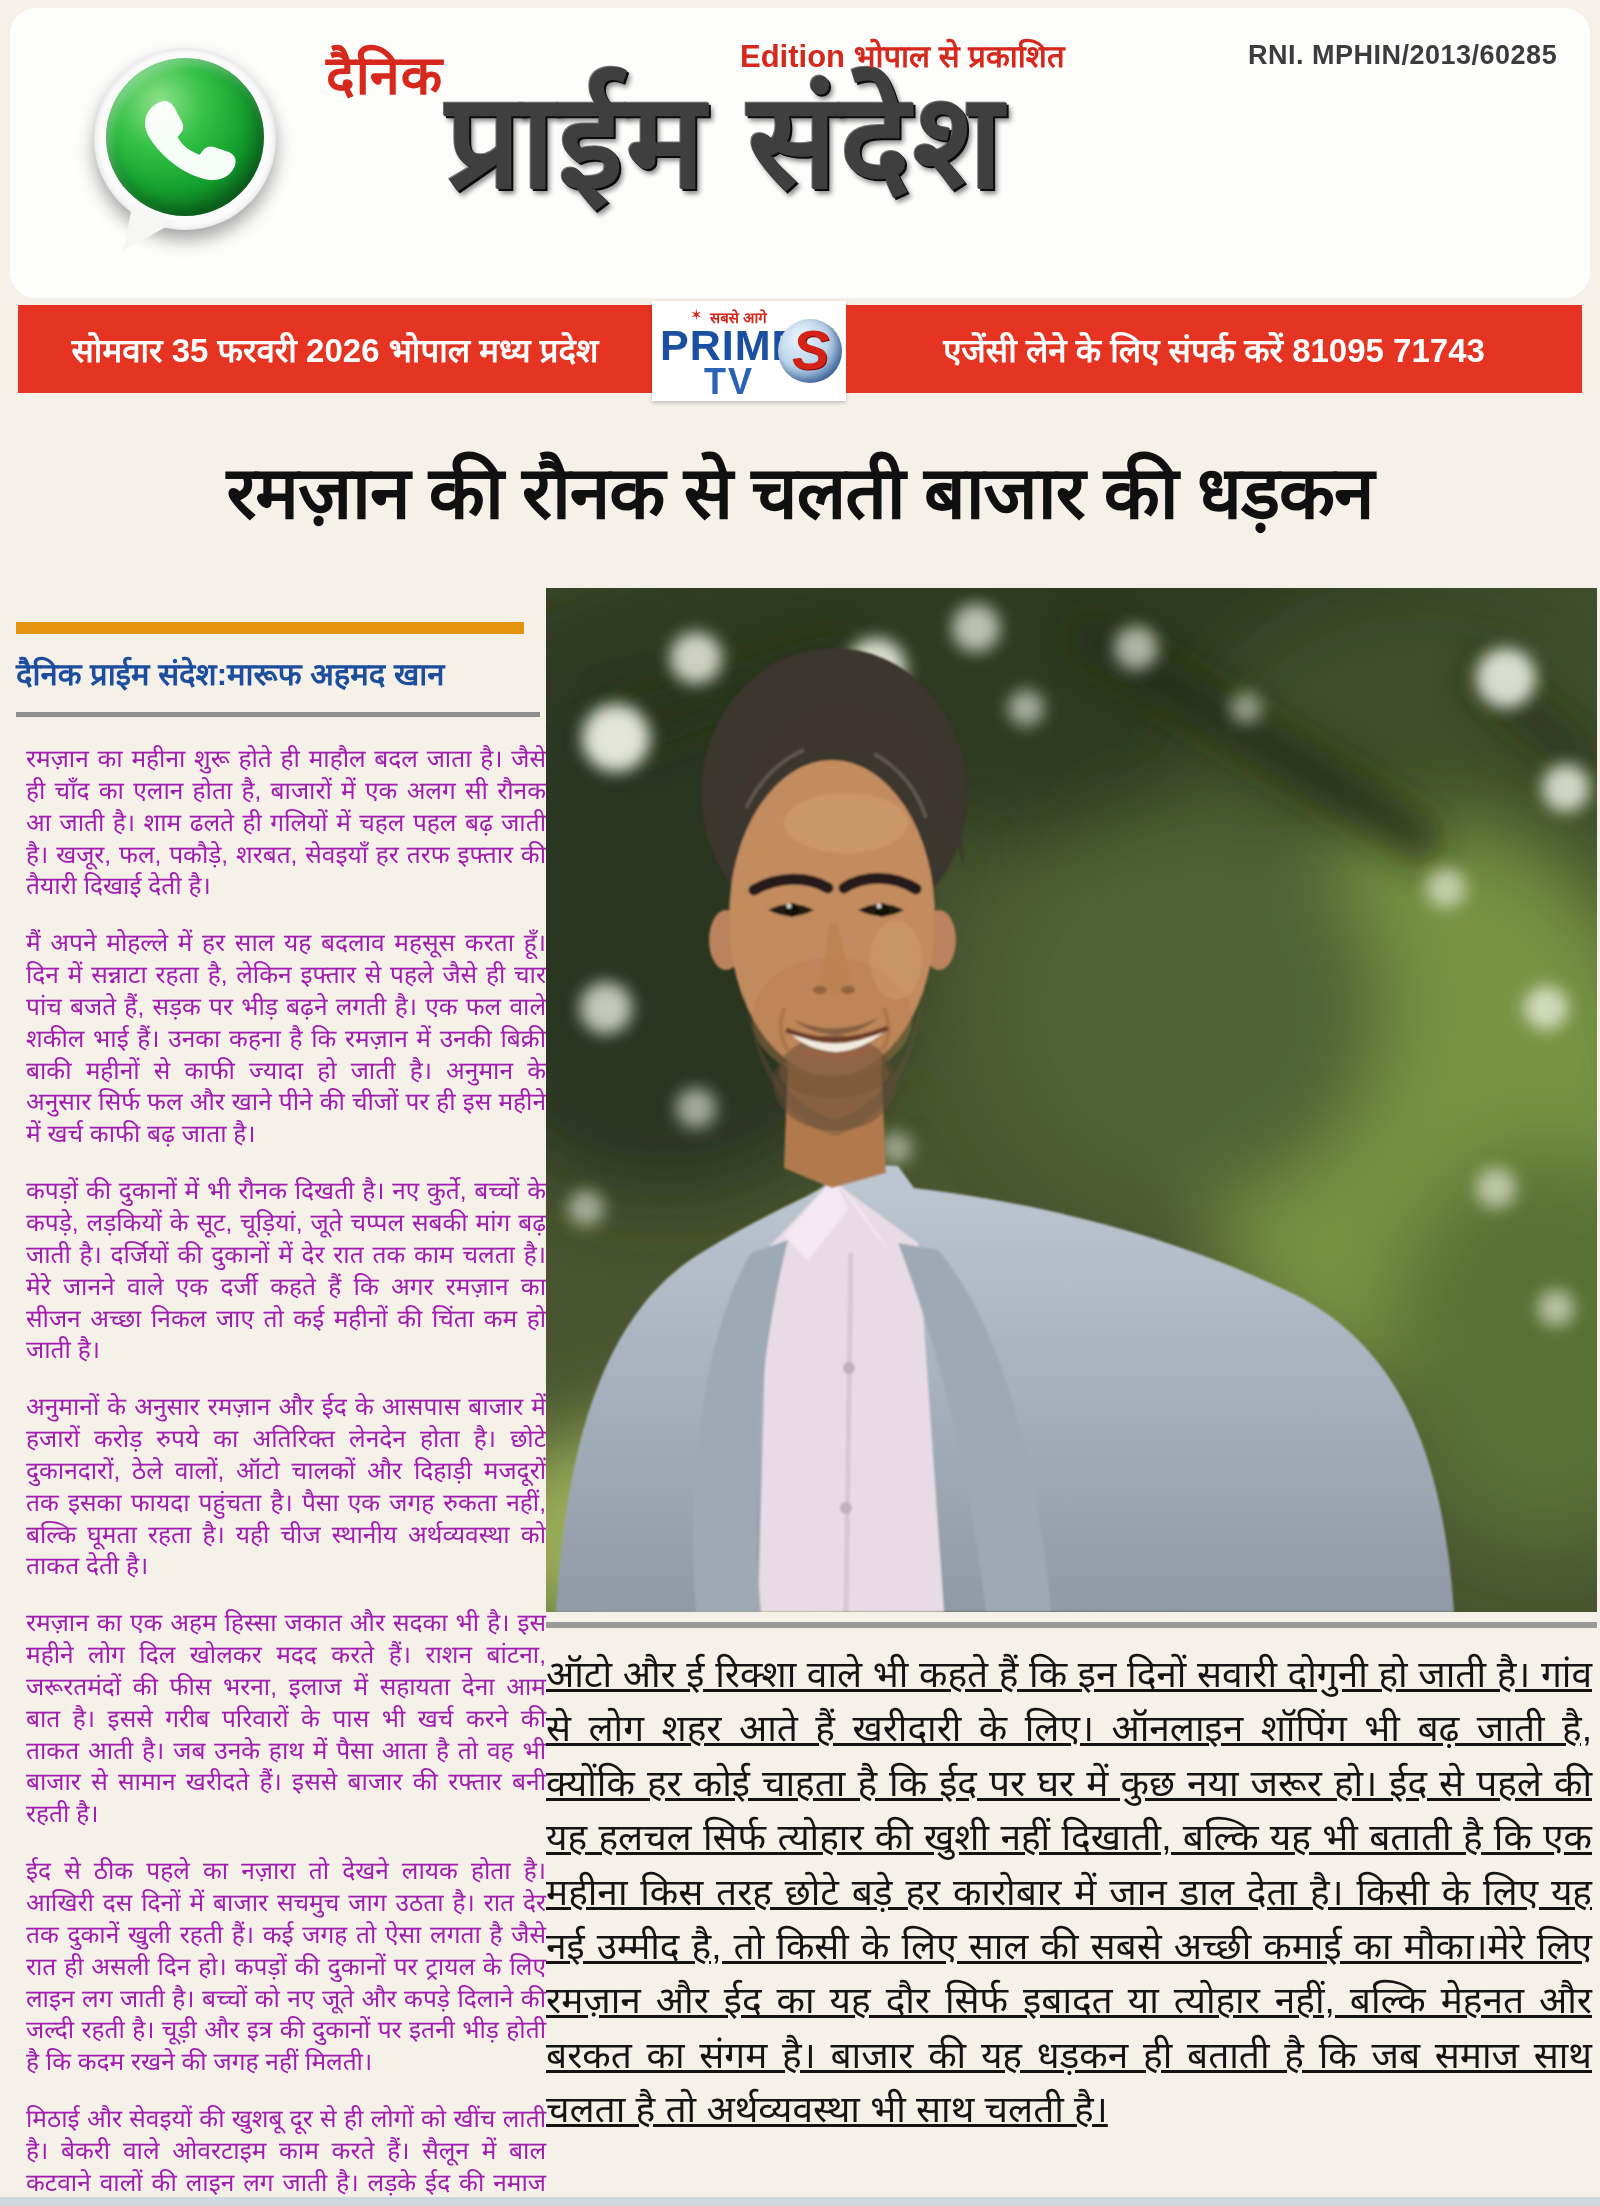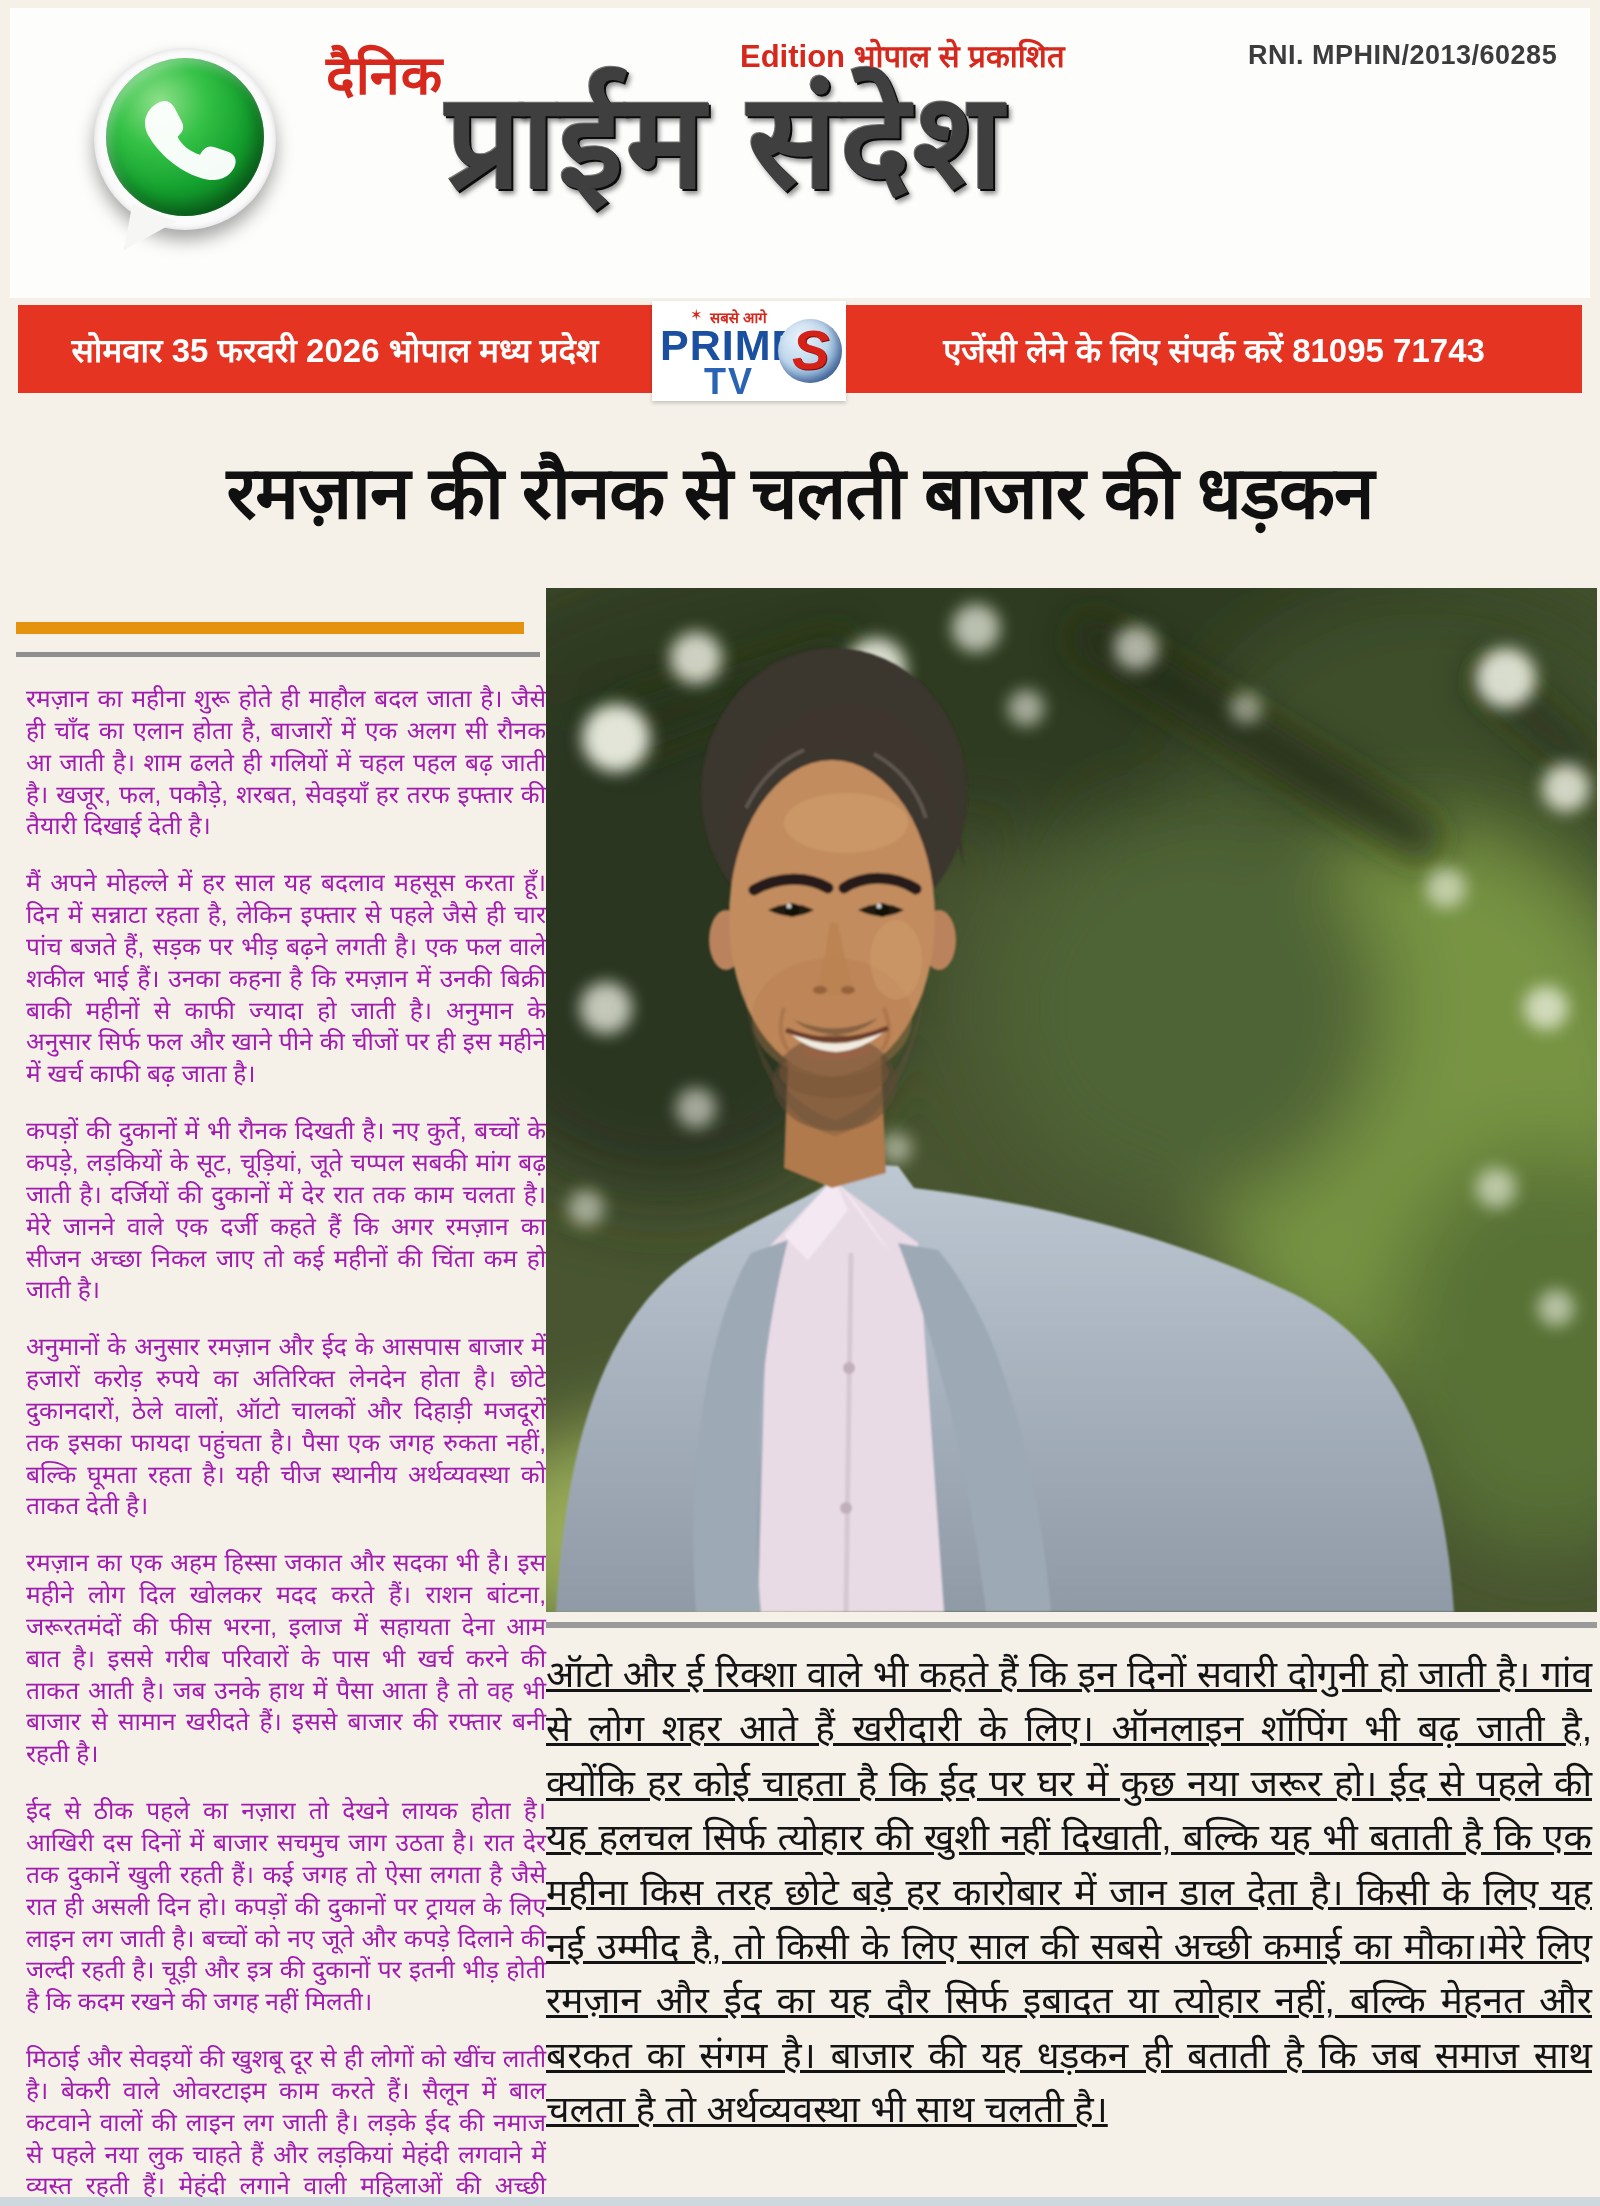--- a/index.html
+++ b/index.html
@@ -5,20 +5,21 @@
   html,body{margin:0;padding:0;}
   body{
     width:1600px;height:2206px;position:relative;overflow:hidden;
     background:#f5f1e9;
     font-family:"Liberation Sans","DejaVu Sans",sans-serif;
   }
   
   .header{
     position:absolute;left:10px;top:8px;width:1580px;height:290px;
     background:#fdfdfc;
+    border-radius:26px;
   }
   .wa-logo{position:absolute;left:78px;top:38px;width:196px;height:206px;}
   .wa-ring{
     position:absolute;left:6px;top:2px;width:182px;height:182px;border-radius:50%;
     background:#fbfbfb;box-shadow:0 10px 18px rgba(0,0,0,.35), inset 0 0 6px rgba(0,0,0,.15);
   }
   .wa-ball{
     position:absolute;left:18px;top:12px;width:158px;height:158px;border-radius:50%;
     background:radial-gradient(circle at 34% 28%, #8fe08a 0%, #34c146 30%, #14a02e 58%, #076b1c 95%);
     box-shadow:inset -6px -10px 18px rgba(0,0,0,.35), inset 4px 6px 10px rgba(255,255,255,.35);
@@ -151,20 +152,21 @@
 </div>
 
 <div class="agency-bar">
   <span class="redbar-text">एजेंसी लेने के लिए संपर्क करें 81095 71743</span>
 </div>
 
 <div class="headline">रमज़ान की रौनक से चलती बाजार की धड़कन</div>
 
 <div class="left-col">
   <div class="rule-orange"></div>
+  <div class="byline">दैनिक प्राईम संदेश:मारूफ अहमद खान</div>
   <div class="rule-gray"></div>
   <div class="body-copy">
     <p>रमज़ान का महीना शुरू होते ही माहौल बदल जाता है। जैसे ही चाँद का एलान होता है, बाजारों में एक अलग सी रौनक आ जाती है। शाम ढलते ही गलियों में चहल पहल बढ़ जाती है। खजूर, फल, पकौड़े, शरबत, सेवइयाँ हर तरफ इफ्तार की तैयारी दिखाई देती है।</p>
     <p>मैं अपने मोहल्ले में हर साल यह बदलाव महसूस करता हूँ। दिन में सन्नाटा रहता है, लेकिन इफ्तार से पहले जैसे ही चार पांच बजते हैं, सड़क पर भीड़ बढ़ने लगती है। एक फल वाले शकील भाई हैं। उनका कहना है कि रमज़ान में उनकी बिक्री बाकी महीनों से काफी ज्यादा हो जाती है। अनुमान के अनुसार सिर्फ फल और खाने पीने की चीजों पर ही इस महीने में खर्च काफी बढ़ जाता है।</p>
     <p>कपड़ों की दुकानों में भी रौनक दिखती है। नए कुर्ते, बच्चों के कपड़े, लड़कियों के सूट, चूड़ियां, जूते चप्पल सबकी मांग बढ़ जाती है। दर्जियों की दुकानों में देर रात तक काम चलता है। मेरे जानने वाले एक दर्जी कहते हैं कि अगर रमज़ान का सीजन अच्छा निकल जाए तो कई महीनों की चिंता कम हो जाती है।</p>
     <p>अनुमानों के अनुसार रमज़ान और ईद के आसपास बाजार में हजारों करोड़ रुपये का अतिरिक्त लेनदेन होता है। छोटे दुकानदारों, ठेले वालों, ऑटो चालकों और दिहाड़ी मजदूरों तक इसका फायदा पहुंचता है। पैसा एक जगह रुकता नहीं, बल्कि घूमता रहता है। यही चीज स्थानीय अर्थव्यवस्था को ताकत देती है।</p>
     <p>रमज़ान का एक अहम हिस्सा जकात और सदका भी है। इस महीने लोग दिल खोलकर मदद करते हैं। राशन बांटना, जरूरतमंदों की फीस भरना, इलाज में सहायता देना आम बात है। इससे गरीब परिवारों के पास भी खर्च करने की ताकत आती है। जब उनके हाथ में पैसा आता है तो वह भी बाजार से सामान खरीदते हैं। इससे बाजार की रफ्तार बनी रहती है।</p>
     <p>ईद से ठीक पहले का नज़ारा तो देखने लायक होता है। आखिरी दस दिनों में बाजार सचमुच जाग उठता है। रात देर तक दुकानें खुली रहती हैं। कई जगह तो ऐसा लगता है जैसे रात ही असली दिन हो। कपड़ों की दुकानों पर ट्रायल के लिए लाइन लग जाती है। बच्चों को नए जूते और कपड़े दिलाने की जल्दी रहती है। चूड़ी और इत्र की दुकानों पर इतनी भीड़ होती है कि कदम रखने की जगह नहीं मिलती।</p>
     <p>मिठाई और सेवइयों की खुशबू दूर से ही लोगों को खींच लाती है। बेकरी वाले ओवरटाइम काम करते हैं। सैलून में बाल कटवाने वालों की लाइन लग जाती है। लड़के ईद की नमाज से पहले नया लुक चाहते हैं और लड़कियां मेहंदी लगवाने में व्यस्त रहती हैं। मेहंदी लगाने वाली महिलाओं की अच्छी कमाई हो जाती है।</p>
   </div>

